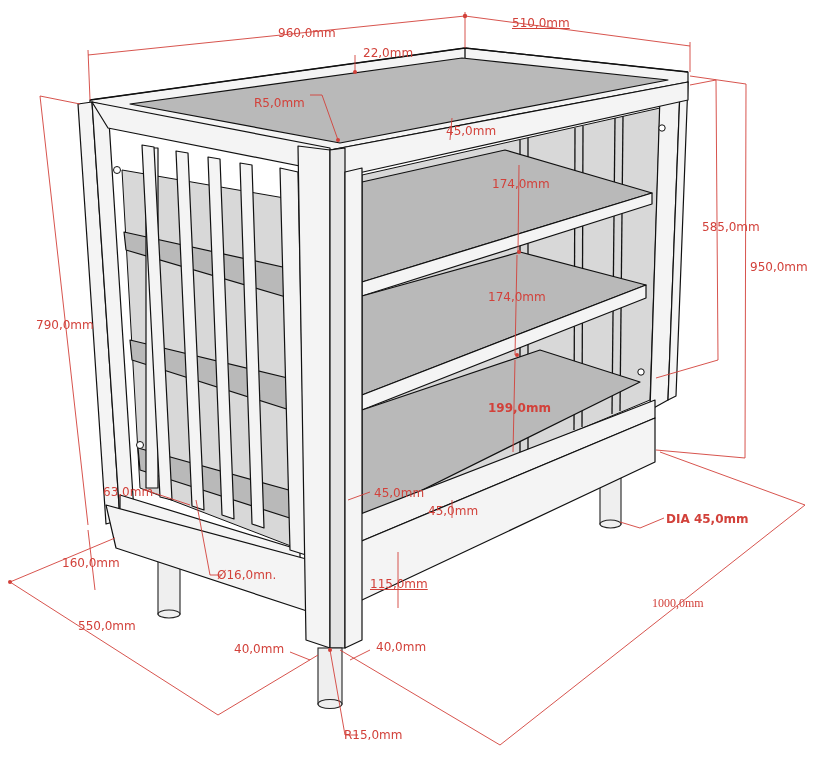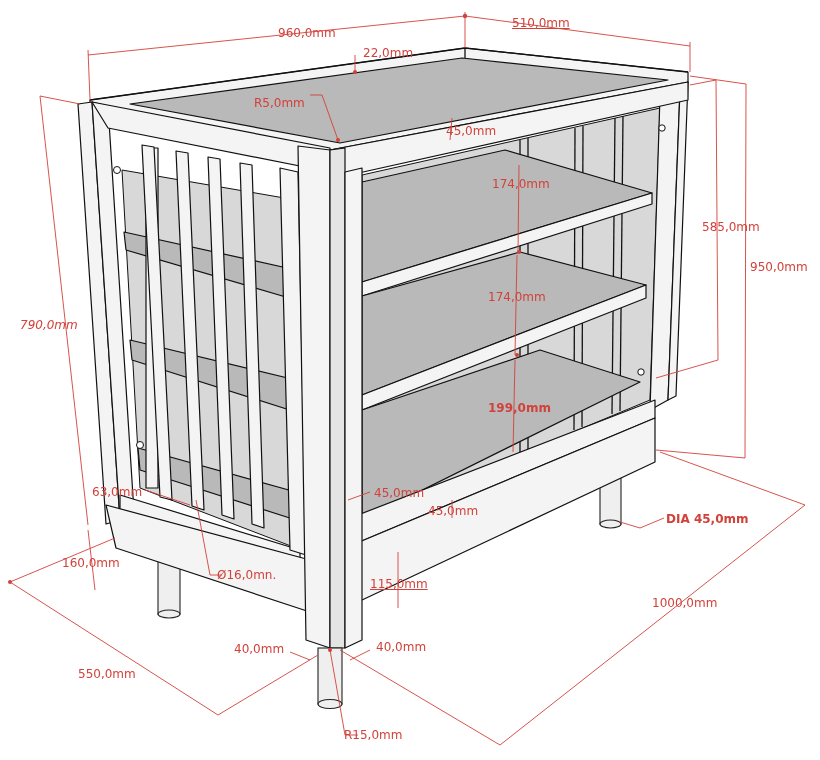--- a/index.html
+++ b/index.html
@@ -180,26 +180,26 @@
 <span class="lbl" style="left:278px;top:26px;">960,0mm</span>
 <span class="lbl" style="left:512px;top:16px;text-decoration:underline;">510,0mm</span>
 <span class="lbl" style="left:363px;top:46px;">22,0mm</span>
 <span class="lbl" style="left:254px;top:96px;">R5,0mm</span>
 <span class="lbl" style="left:446px;top:124px;">45,0mm</span>
 <span class="lbl" style="left:492px;top:177px;">174,0mm</span>
 <span class="lbl" style="left:488px;top:290px;">174,0mm</span>
 <span class="lbl" style="left:488px;top:401px;font-weight:bold;">199,0mm</span>
 <span class="lbl" style="left:702px;top:220px;">585,0mm</span>
 <span class="lbl" style="left:750px;top:260px;">950,0mm</span>
-<span class="lbl" style="left:20px;top:318px;font-style:italic;">790,0mm</span>
-<span class="lbl" style="left:92px;top:485px;">63,0mm</span>
+<span class="lbl" style="left:36px;top:318px;">790,0mm</span>
+<span class="lbl" style="left:103px;top:485px;">63,0mm</span>
 <span class="lbl" style="left:62px;top:556px;">160,0mm</span>
 <span class="lbl" style="left:217px;top:568px;">Ø16,0mn.</span>
-<span class="lbl" style="left:78px;top:667px;">550,0mm</span>
+<span class="lbl" style="left:78px;top:619px;">550,0mm</span>
 <span class="lbl" style="left:234px;top:642px;">40,0mm</span>
 <span class="lbl" style="left:376px;top:640px;">40,0mm</span>
 <span class="lbl" style="left:344px;top:728px;">R15,0mm</span>
 <span class="lbl" style="left:374px;top:486px;">45,0mm</span>
 <span class="lbl" style="left:428px;top:504px;">45,0mm</span>
 <span class="lbl" style="left:370px;top:577px;text-decoration:underline;">115,0mm</span>
 <span class="lbl" style="left:666px;top:512px;font-weight:bold;">DIA 45,0mm</span>
-<span class="lbl" style="left:652px;top:596px;">1000,0mm</span>
+<span class="lbl" style="left:652px;top:596px;font-family:Liberation Serif, serif;">1000,0mm</span>
 </div>
 
 </body></html>

